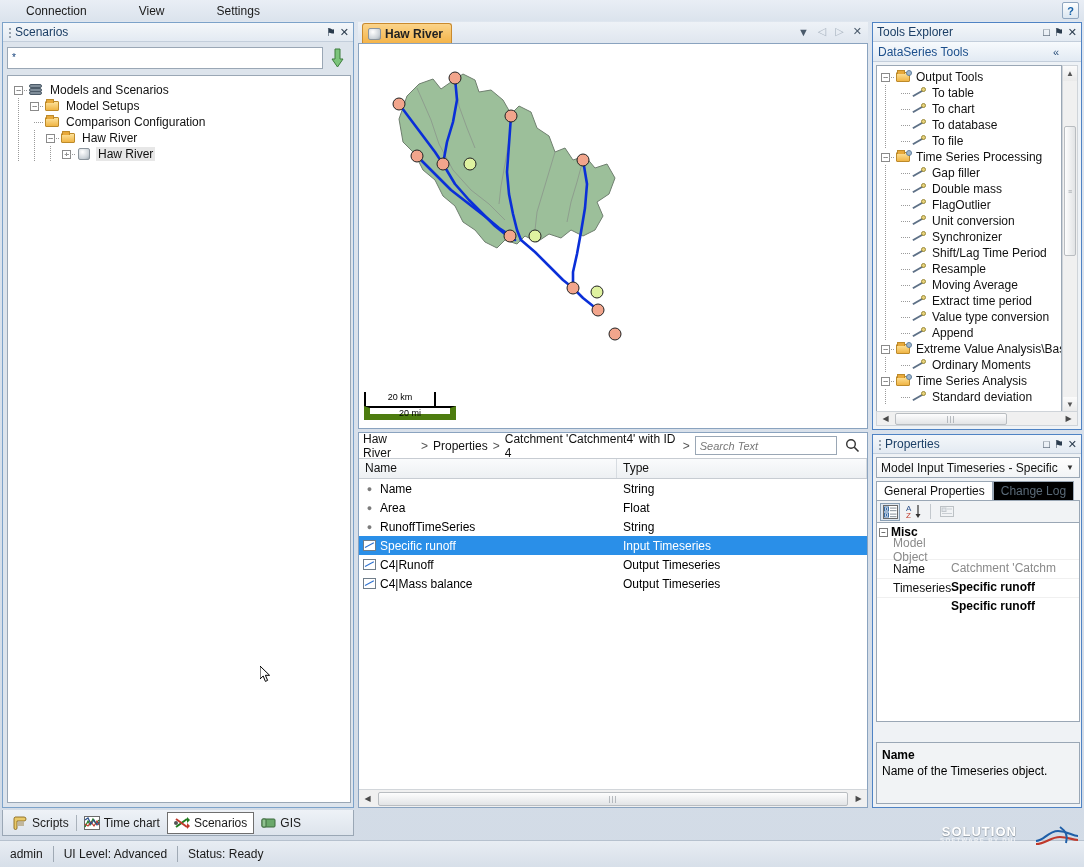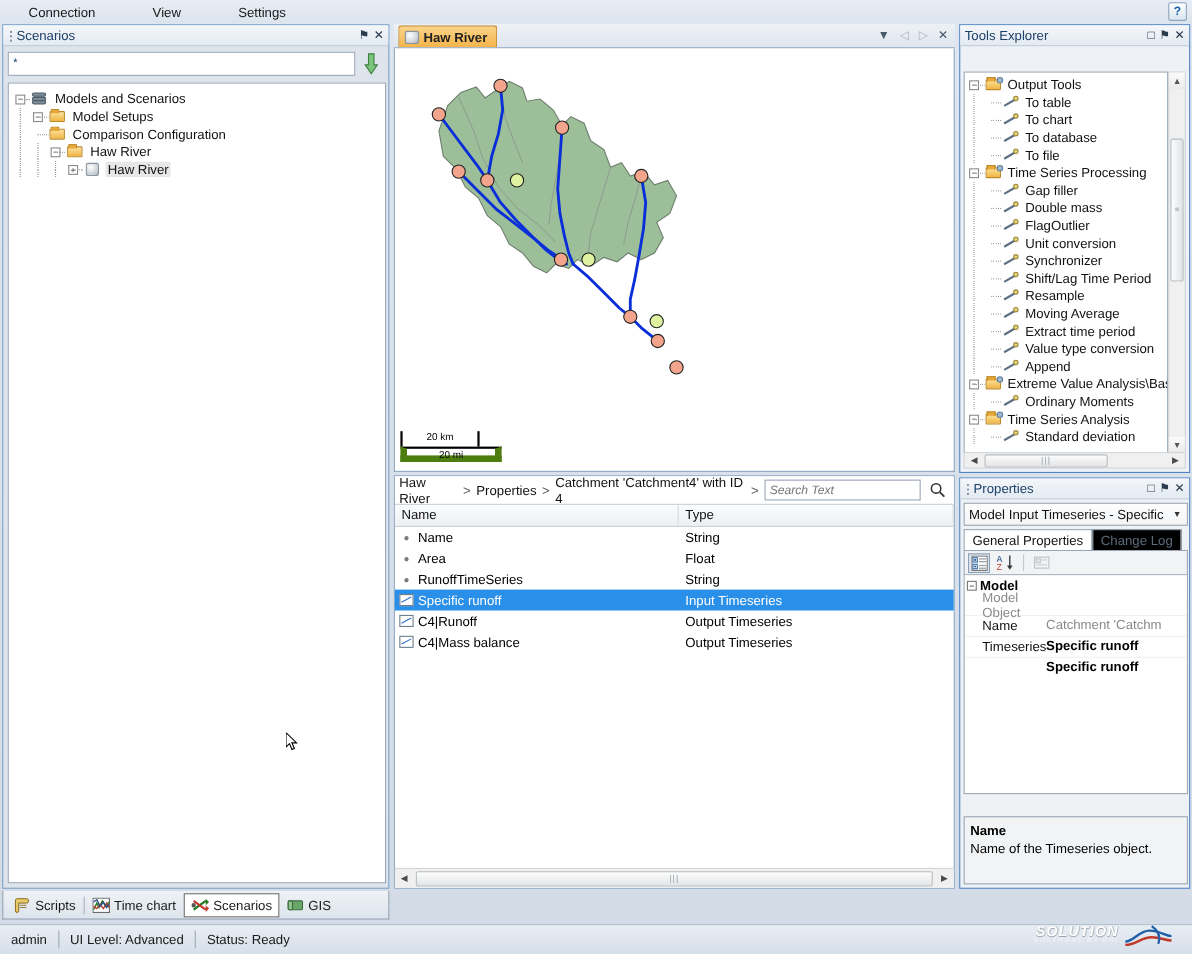--- a/index.html
+++ b/index.html
@@ -363,22 +363,22 @@
   
   .statusbar {
     position: absolute; left: 0; bottom: 0; width: 1084px; height: 27px;
     background: linear-gradient(#e8edf3,#d7dfe9);
     border-top: 1px solid #b6c1ce;
     display: flex; align-items: center;
   }
   .sb-cell { padding: 0 10px; font-size: 12px; color: #1a1a1a; }
   .sb-div { width: 1px; height: 16px; background: #9fa9b4; }
   .logo {
-    position: absolute; right: 4px; bottom: 3px; width: 140px; height: 26px;
-    display: flex; align-items: center; justify-content: flex-start; font-style: italic;
+    position: absolute; right: 4px; bottom: 18px; width: 140px; height: 26px;
+    display: flex; align-items: center; justify-content: space-between;
   }
   .logo-text { text-align: right; line-height: 9px; padding-right: 4px; }
   .logo-main {
     font-size: 13px; font-weight: bold; letter-spacing: 1px;
     color: #ffffff; text-shadow: 0 1px 0 #9aa4ae, 1px 0 0 #b6bec6;
   }
   .logo-sub { font-size: 6px; letter-spacing: 1.4px; color: #eef1f4; font-weight: bold; }
   .logo-mark { width: 46px; height: 22px; position: relative; }
 
   
@@ -644,20 +644,24 @@
 
   <div class="panel" id="tools-panel">
     <div class="panel-caption">
       <span class="cap-title">Tools Explorer</span>
       <span class="cap-btns">
         <span>□</span>
         <span>⚑</span>
         <span>✕</span>
       </span>
     </div>
+    <div class="sectionbar">
+      <span>DataSeries Tools</span>
+      <span class="chev">«</span>
+    </div>
 
     <div class="toolstree" id="tools-tree">
         <div class="ttnode">
           <span class="tw">
             <span class="exp">−</span>
             <span class="dash"></span>
           </span>
           <span class="fold-ico">
             <span class="f"></span>
             <span class="g"></span>
@@ -987,21 +991,21 @@
           <rect x="2" y="3" width="4" height="3.5" fill="#cfd6dd" stroke="#8d959d"></rect>
           <rect x="7" y="3.5" width="5" height="1" fill="#9aa3ab"></rect>
           <rect x="2" y="8" width="10" height="1" fill="#9aa3ab"></rect>
         </svg>
       </div>
     </div>
 
     <div class="pgrid">
       <div class="pcat">
         <span class="sq">−</span>
-        <span>Model</span>
+        <span>Misc</span>
       </div>
       <div id="prop-rows">
           <div class="prow">
             <span class="pkey dim">Model Object</span>
             <span class="pval dim">Catchment 'Catchm</span>
           </div>
           <div class="prow">
             <span class="pkey">Name</span>
             <span class="pval">Specific runoff</span>
           </div>

